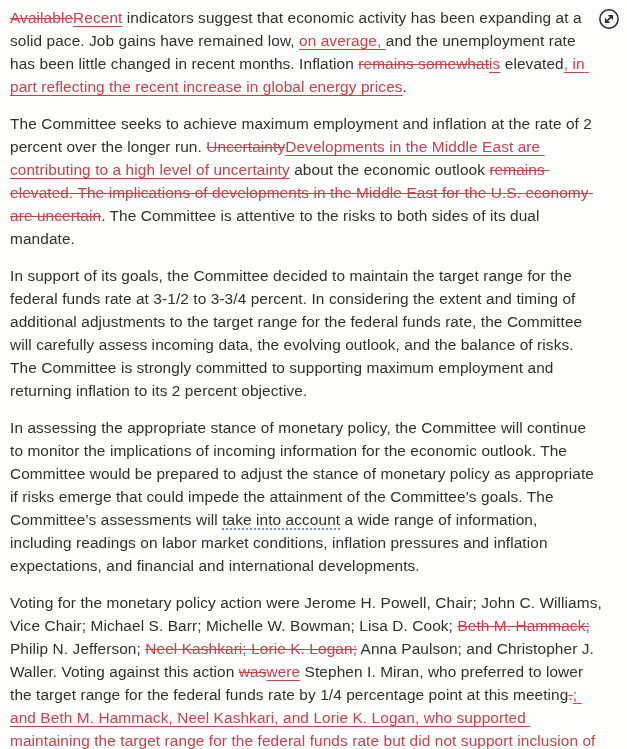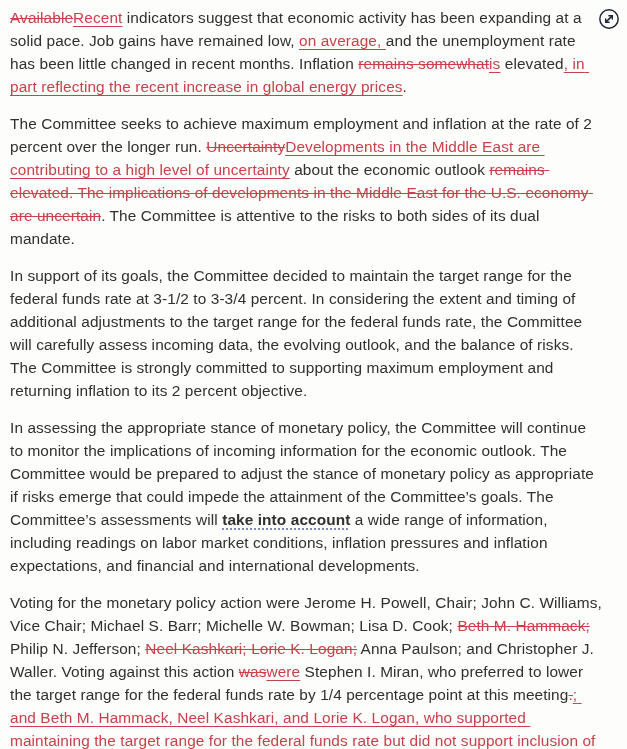--- a/index.html
+++ b/index.html
@@ -39,21 +39,20 @@
     text-decoration:underline;
     text-decoration-thickness:1px;
     text-underline-offset:3px;
   }
   .run.flag{
     color:var(--body-text);
     text-decoration:underline dotted;
     text-decoration-color:var(--flag-blue);
     text-decoration-thickness:1.5px;
     text-underline-offset:3px;
-    font-weight:bold;
   }
   .expand-btn{
     position:absolute;
     top:7px;
     right:7px;
     width:23px;
     height:23px;
     background:transparent;
     border:none;
     padding:0;

